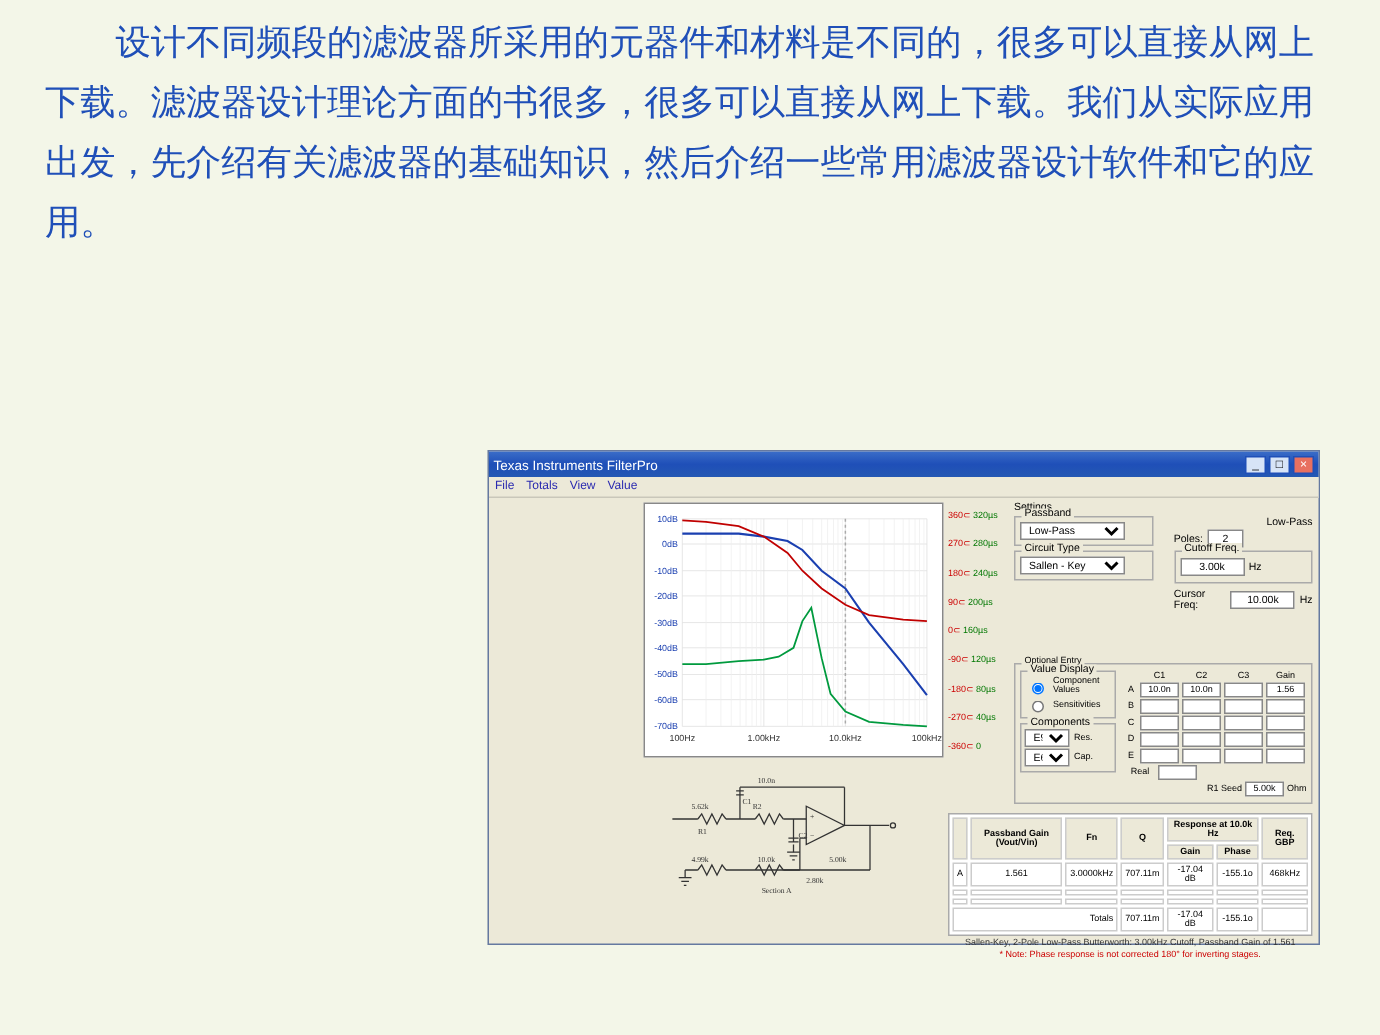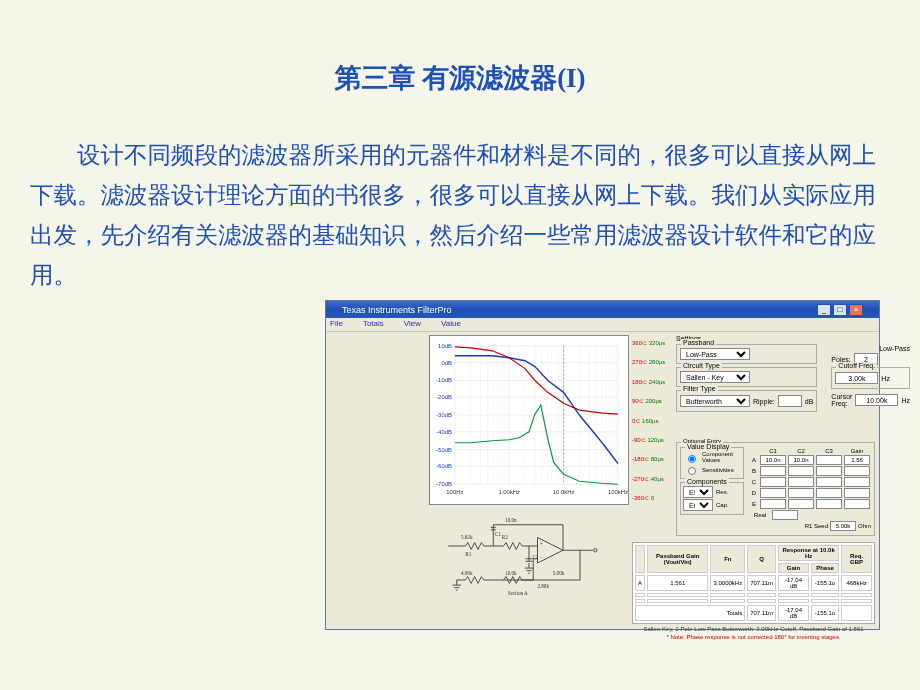--- a/index.html
+++ b/index.html
@@ -45,40 +45,40 @@
     font-family: Tahoma, Arial, sans-serif;
     color: #000;
   }
   .titlebar {
     height: 17px;
     background: linear-gradient(#3a6dc8 0%, #1f4fb8 50%, #2458b3 100%);
     color: #fff;
     font-size: 9px;
     display: flex;
     align-items: center;
-    padding: 0 16px;
+    padding: 0 3px;
     justify-content: space-between;
   }
   .titlebar .winbuttons { display:flex; gap:2px; }
   .titlebar .wbtn {
     width: 14px; height: 12px;
     background: #d7e4f7;
     border: 1px solid #1f4fb8;
     font-size: 8px;
     line-height: 10px;
     text-align: center;
     color: #000;
   }
   .titlebar .wbtn.close { background: #e87060; color:#fff; }
   .menubar {
     height: 14px;
     background: #ece9d8;
     font-size: 8px;
     display: flex;
-    gap: 20px;
+    gap: 8px;
     padding: 1px 4px;
     border-bottom: 1px solid #c9c7ba;
     color: #2a2ab0;
   }
 
   .content {
     position: absolute;
     top: 31px; bottom: 0; left: 0; right: 0;
   }
 
@@ -190,21 +190,20 @@
     font-size: 6px; color: #333; text-align:center; margin-top:2px;
   }
   .warn {
     font-size: 6px; color: #c00; text-align:center; margin-top: 2px;
   }
 </style>
 </head>
 <body>
 
 <div class="page">
-  <div class="title">第三章 有源滤波器(I)</div>
   <p class="body-text">设计不同频段的滤波器所采用的元器件和材料是不同的，很多可以直接从网上下载。滤波器设计理论方面的书很多，很多可以直接从网上下载。我们从实际应用出发，先介绍有关滤波器的基础知识，然后介绍一些常用滤波器设计软件和它的应用。</p>
 </div>
 
 <div class="app">
   <div class="titlebar">
     <span>Texas Instruments FilterPro</span>
     <div class="winbuttons">
       <div class="wbtn">_</div>
       <div class="wbtn">□</div>
       <div class="wbtn close">×</div>
@@ -309,29 +308,20 @@
       <div class="side">
         <div class="col2">
           <div class="group">
             <div class="lbl">Passband</div>
             <select><option>Low-Pass</option></select>
           </div>
           <div class="group">
             <div class="lbl">Circuit Type</div>
             <select><option>Sallen - Key</option></select>
           </div>
-          <div class="group">
-            <div class="lbl">Filter Type</div>
-            <div class="row">
-              <select><option>Butterworth</option></select>
-              <span>Ripple:</span>
-              <input class="tiny" type="text" value="" style="">
-              <span>dB</span>
-            </div>
-          </div>
         </div>
         <div class="col2">
           <div class="row" style="justify-content:flex-end">
             <span>Low-Pass</span>
           </div>
           <div class="row">
             <span>Poles:</span>
             <input class="tiny" type="text" value="2" style="">
           </div>
           <div class="group" style="margin-top:2px">

